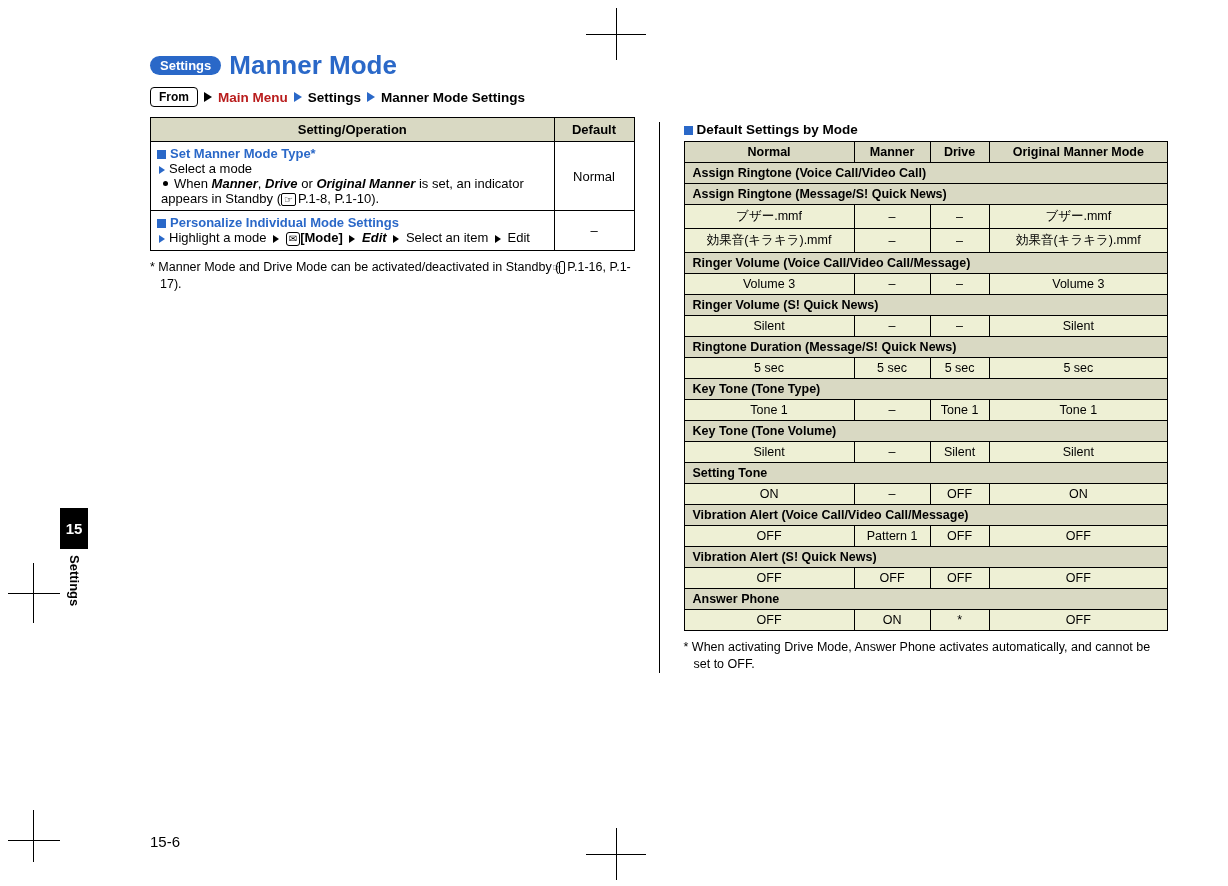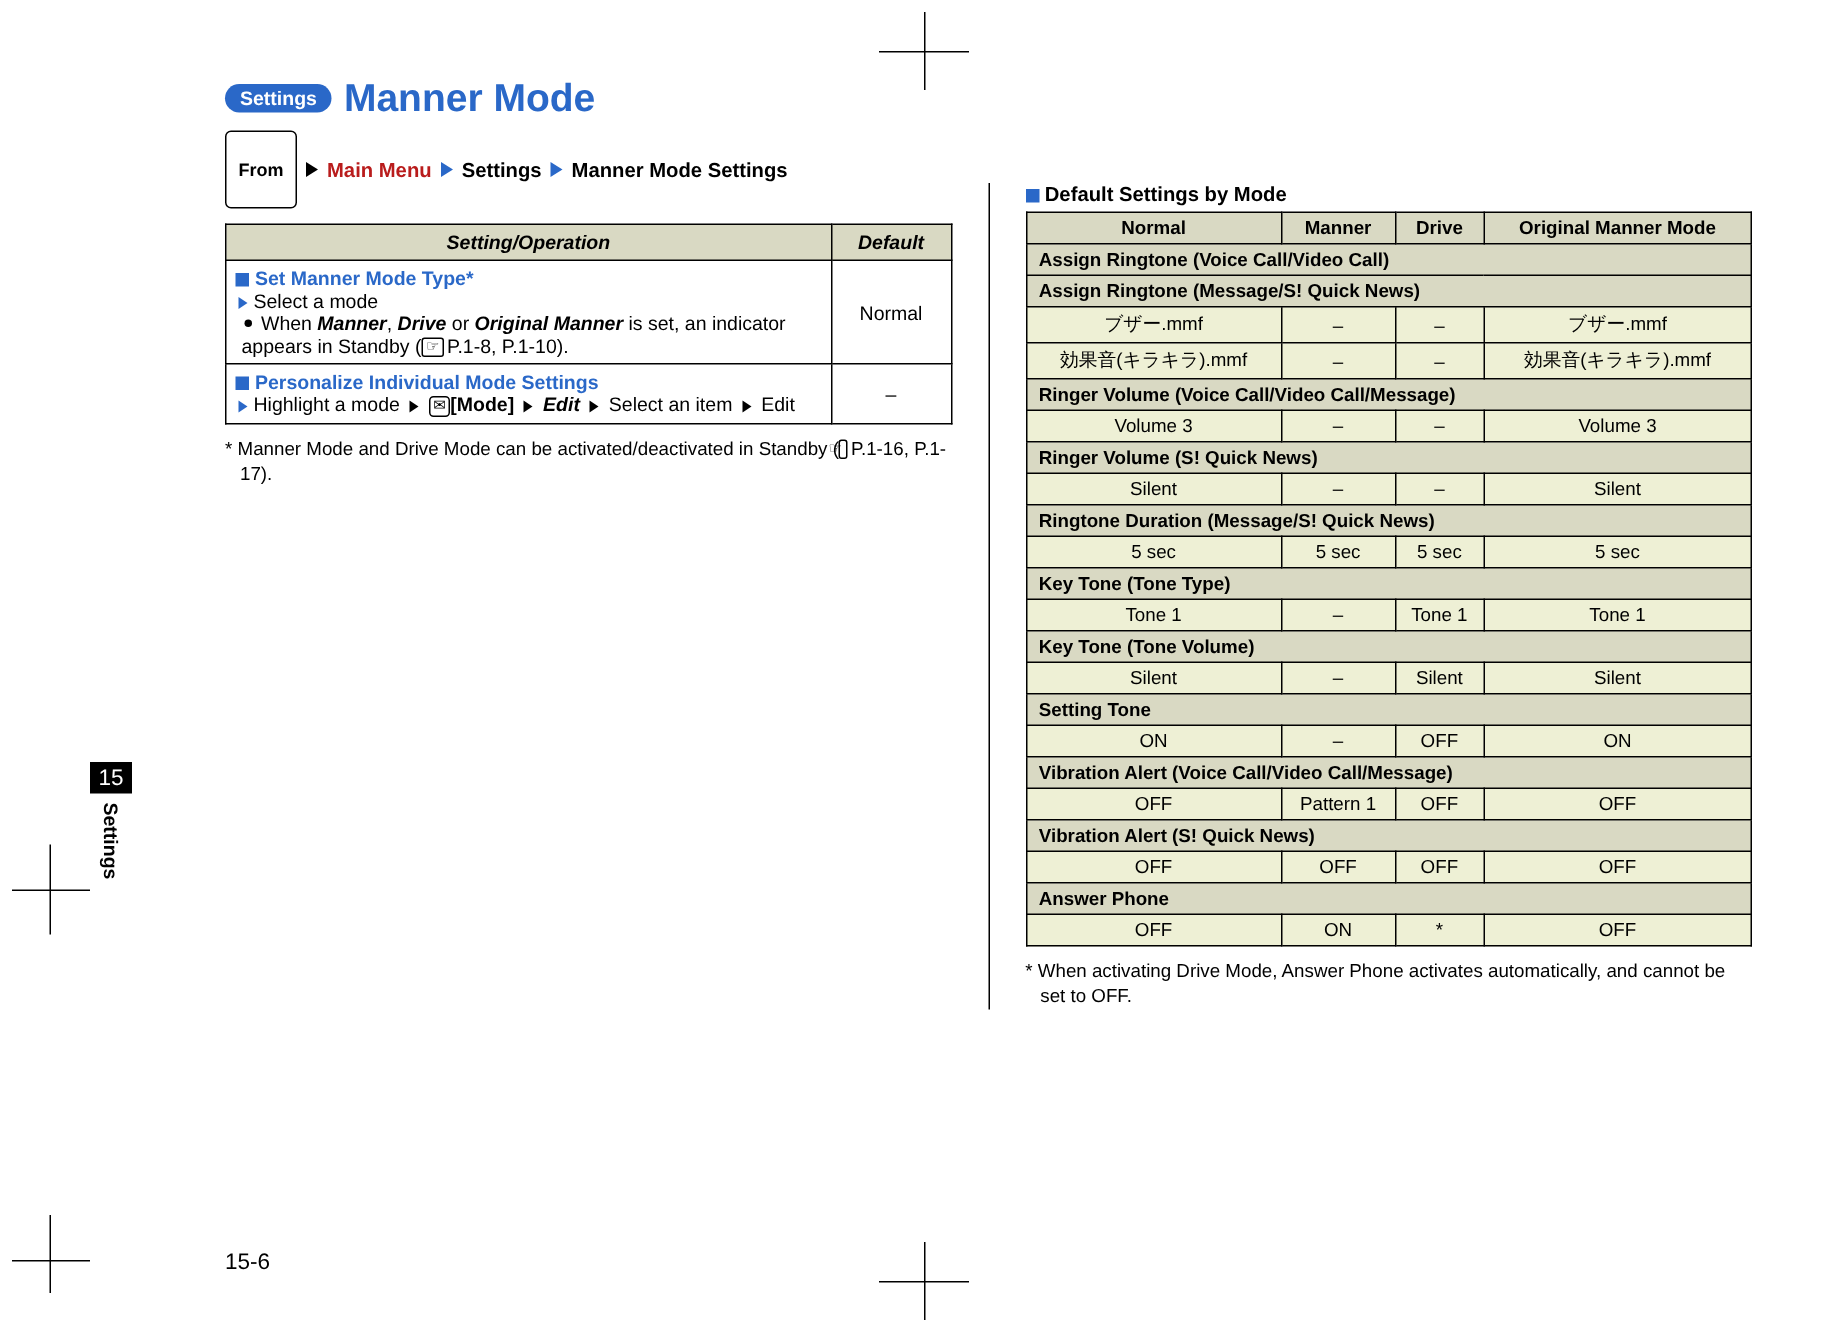--- a/index.html
+++ b/index.html
@@ -52,21 +52,21 @@
     padding: 2px 10px;
     font-size: 13px;
   }
   .title { color: #2a68c8; font-weight: bold; font-size: 26px; white-space: nowrap; }
 
   .from-row { display: flex; align-items: center; flex-wrap: wrap; gap: 4px; margin-bottom: 10px; font-size: 13.5px; font-weight: bold; }
   .from-badge {
     display: inline-block;
     border: 1.5px solid #000;
     border-radius: 4px;
-    padding: 16px 8px;
+    padding: 0 8px;
     line-height: 18px;
     font-size: 12px;
   }
   .arrow-solid {
     display: inline-block;
     width: 0; height: 0;
     border-top: 5px solid transparent;
     border-bottom: 5px solid transparent;
     border-left: 8px solid #000;
     margin: 0 2px;
@@ -89,21 +89,20 @@
   }
   table.settings th, table.settings td {
     border: 1px solid #000;
     padding: 4px 6px;
     vertical-align: top;
   }
   table.settings th {
     background: #d9d9c3;
     font-weight: bold;
     text-align: center;
-    font-style: italic;
   }
   table.settings td.default { text-align: center; vertical-align: middle; white-space: nowrap; }
   .sq-blue {
     display: inline-block; width: 9px; height: 9px; background: #2a68c8; margin-right: 4px;
     vertical-align: middle;
   }
   .row-title { font-weight: bold; color: #2a68c8; }
   .chev {
     display: inline-block; width: 0; height: 0;
     border-top: 4px solid transparent;
@@ -163,22 +162,22 @@
 
   
   .side-tab {
     position: absolute;
     left: 60px;
     top: 508px;
     width: 28px;
     text-align: center;
   }
   .side-tab .num {
-    background: #000; color: #fff; font-weight: normal; font-size: 15px;
-    padding: 2px 0;
+    background: #000; color: #fff; font-weight: bold; font-size: 15px;
+    padding: 12px 0;
   }
   .side-tab .lbl {
     writing-mode: vertical-rl;
     font-weight: bold;
     font-size: 13px;
     padding-top: 6px;
     display: inline-block;
   }
 
   .page-num {

